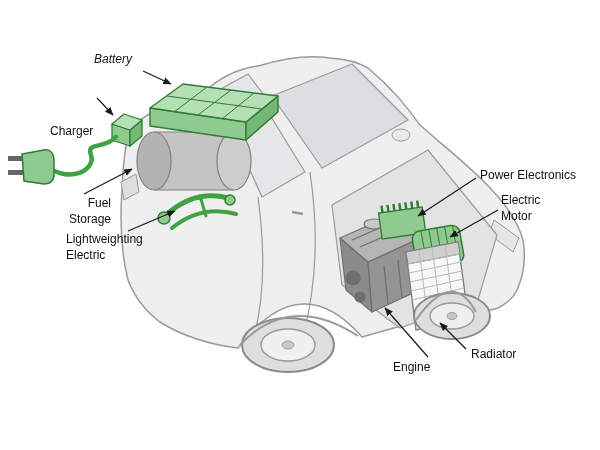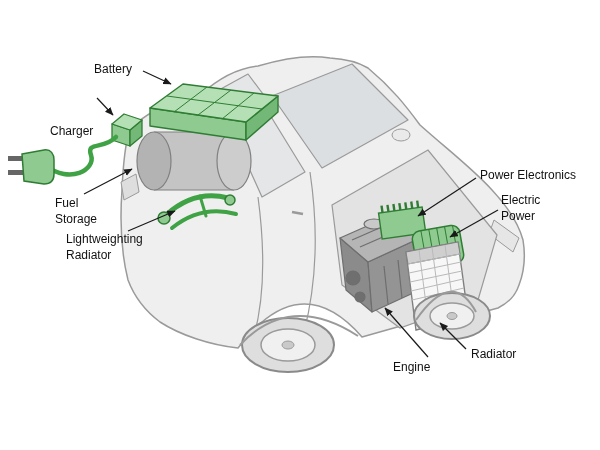--- a/index.html
+++ b/index.html
@@ -186,22 +186,22 @@
       <line x1="97" y1="98" x2="113" y2="115" marker-end="url(#arrow)"></line>
       <line x1="84" y1="194" x2="132" y2="169" marker-end="url(#arrow)"></line>
       <line x1="128" y1="231" x2="175" y2="211" marker-end="url(#arrow)"></line>
       <line x1="476" y1="178" x2="418" y2="216" marker-end="url(#arrow)"></line>
       <line x1="498" y1="210" x2="450" y2="237" marker-end="url(#arrow)"></line>
       <line x1="428" y1="357" x2="385" y2="308" marker-end="url(#arrow)"></line>
       <line x1="466" y1="349" x2="440" y2="323" marker-end="url(#arrow)"></line>
     </g>
   </svg>
 
-  <div class="label" style="left:94px; top:62px;">Battery</div>
+  <div class="label" style="left:94px; top:52px;font-style:italic;">Battery</div>
   <div class="label" style="left:50px; top:89px;margin-top:35px;">Charger</div>
-  <div class="label wrap" style="left:55px; top:196px; width:56px;">Fuel Storage</div>
-  <div class="label wrap" style="left:66px; top:232px; width:104px;">Lightweighting Radiator</div>
+  <div class="label wrap" style="left:55px; top:196px; width:56px;text-align:right;">Fuel Storage</div>
+  <div class="label wrap" style="left:66px; top:232px; width:104px;">Lightweighting Electric</div>
   <div class="label" style="left:480px; top:168px;">Power Electronics</div>
-  <div class="label wrap" style="left:501px; top:193px; width:58px;">Electric Power</div>
+  <div class="label wrap" style="left:501px; top:193px; width:58px;">Electric Motor</div>
   <div class="label" style="left:393px; top:360px;">Engine</div>
   <div class="label" style="left:471px; top:347px;">Radiator</div>
 
 </div>
 
 </body></html>

